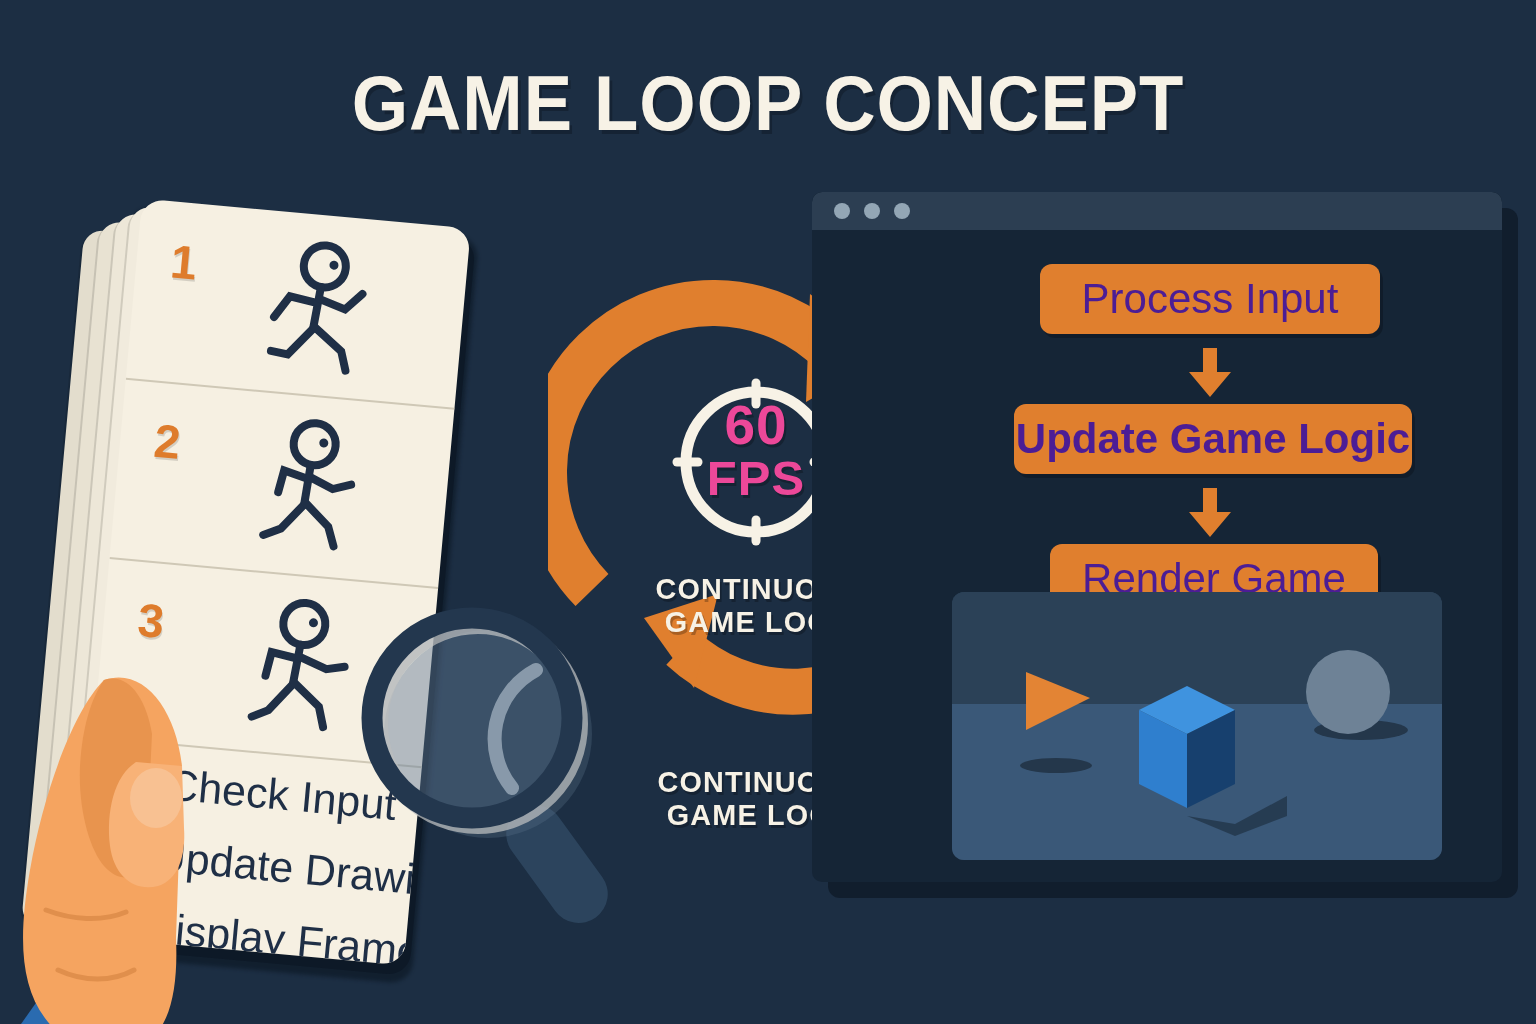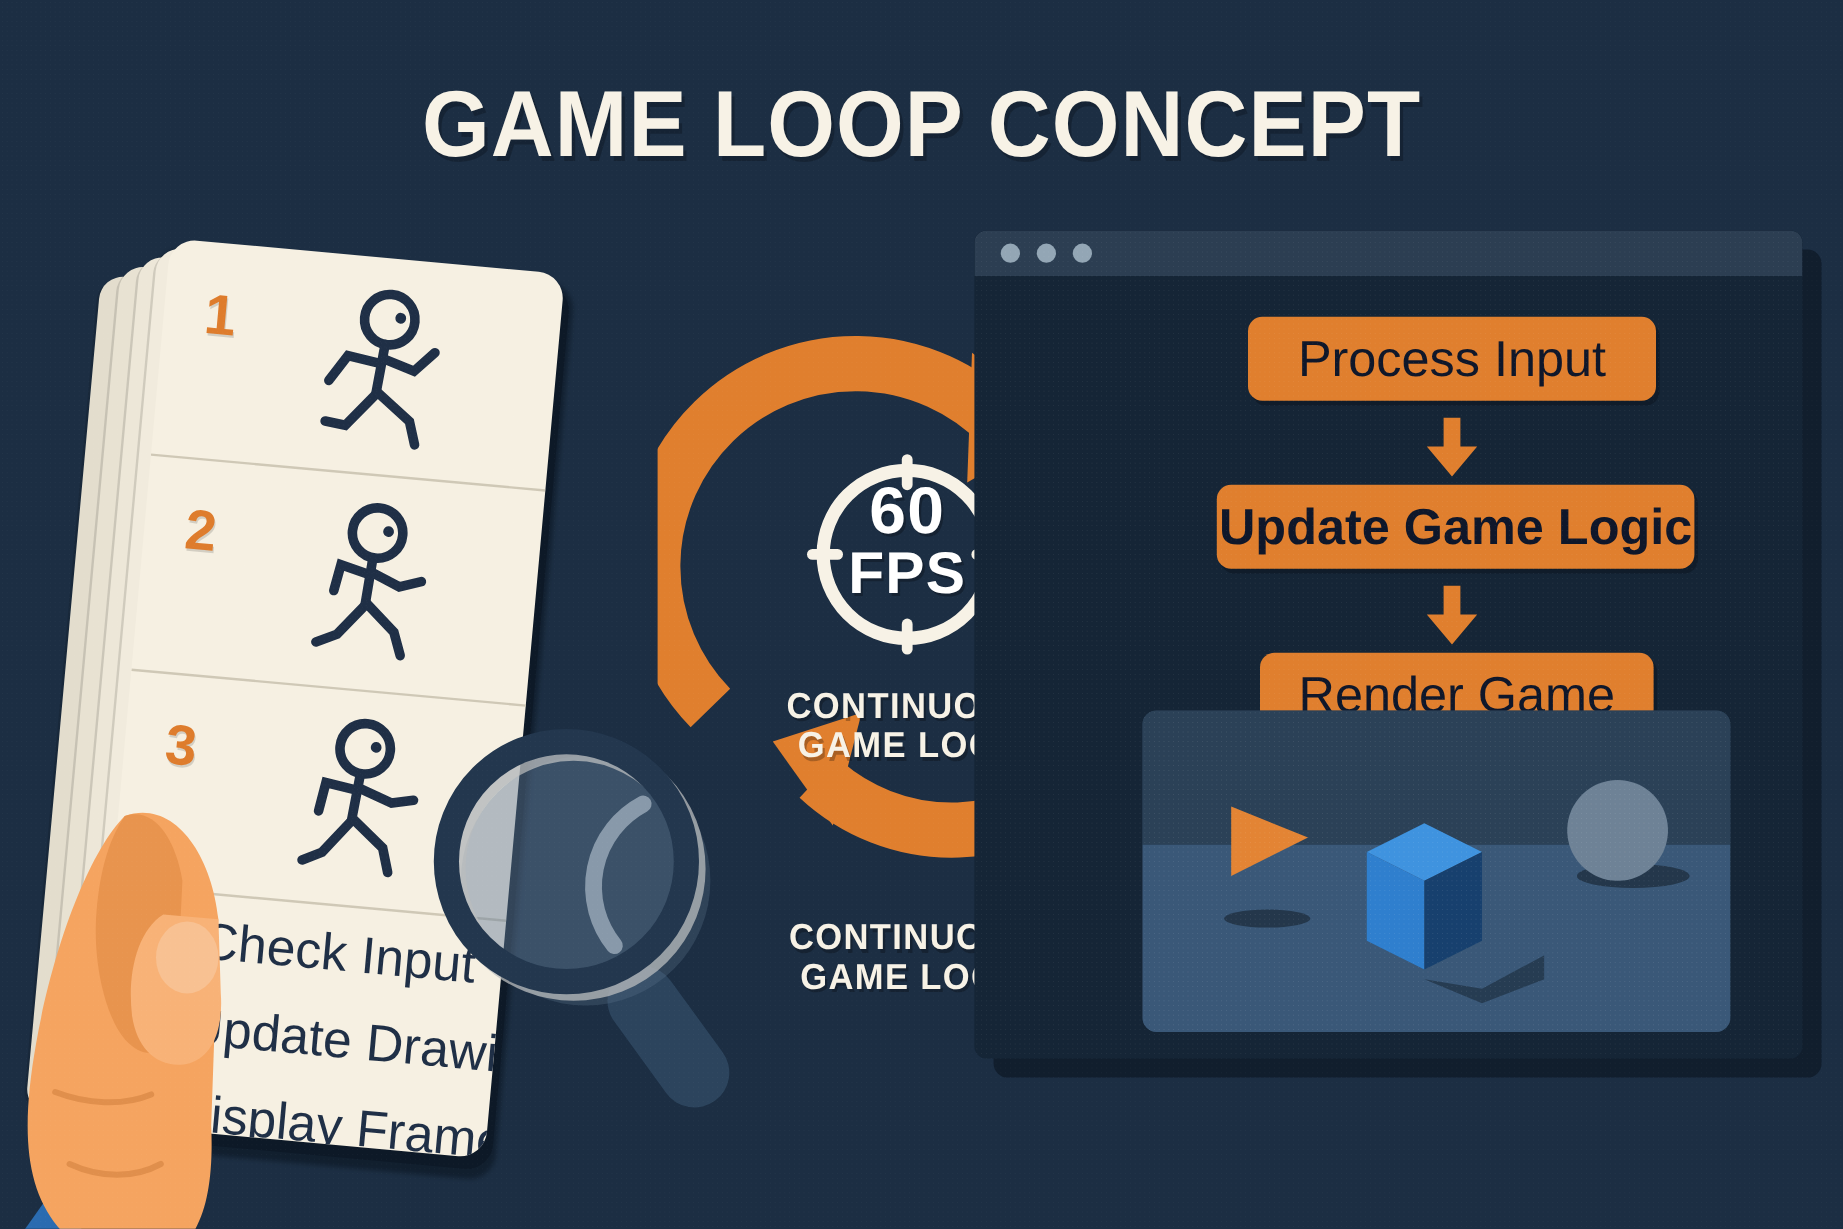--- a/index.html
+++ b/index.html
@@ -64,21 +64,21 @@
   
   .magnifier{position:absolute;left:360px;top:452px;width:300px;height:340px;}
 
   
   .loop{position:absolute;left:548px;top:250px;width:400px;height:500px;}
   .fps-circle{
     position:absolute;left:672px;top:378px;width:168px;height:168px;
   }
   .fps-text{
     position:absolute;left:672px;top:398px;width:168px;
-    text-align:center;color:#ffffff;
+    text-align:center;color:#ec4899;
     text-shadow:2px 3px 0 rgba(0,0,0,0.25);
   }
   .fps-num{font-size:55px;font-weight:bold;line-height:54px;letter-spacing:1px;}
   .fps-unit{font-size:49px;font-weight:bold;line-height:52px;letter-spacing:1px;}
 
   .loop-cap{
     position:absolute;text-align:center;color:#f7f2e6;font-weight:bold;
     font-size:30px;line-height:33px;letter-spacing:1.2px;
     text-shadow:2px 3px 0 rgba(0,0,0,0.25);
     transform:scaleX(0.96);white-space:pre-line;
@@ -98,21 +98,21 @@
   .titlebar{
     position:absolute;left:0;top:0;width:100%;height:38px;
     background:#2c3e52;border-radius:10px 10px 0 0;
     display:flex;align-items:center;gap:14px;padding-left:22px;box-sizing:border-box;
   }
   .dot{width:16px;height:16px;border-radius:50%;background:#93a6b5;}
 
   .step-box{
     position:absolute;background:#e07f2e;border-radius:12px;
     display:flex;align-items:center;justify-content:center;
-    color:#0f172a;font-size:42px;font-weight:400;
+    color:#4c1d95;font-size:42px;font-weight:400;
     box-shadow:3px 4px 0 rgba(0,0,0,0.22);
     white-space:nowrap;
   }
   .flow-arrow{position:absolute;}
 
   .scene{
     position:absolute;left:140px;top:400px;width:490px;height:268px;
     border-radius:12px;overflow:hidden;background:#2b4157;
   }
   .sky{position:absolute;left:0;top:0;width:100%;height:112px;background:#2b4157;}

